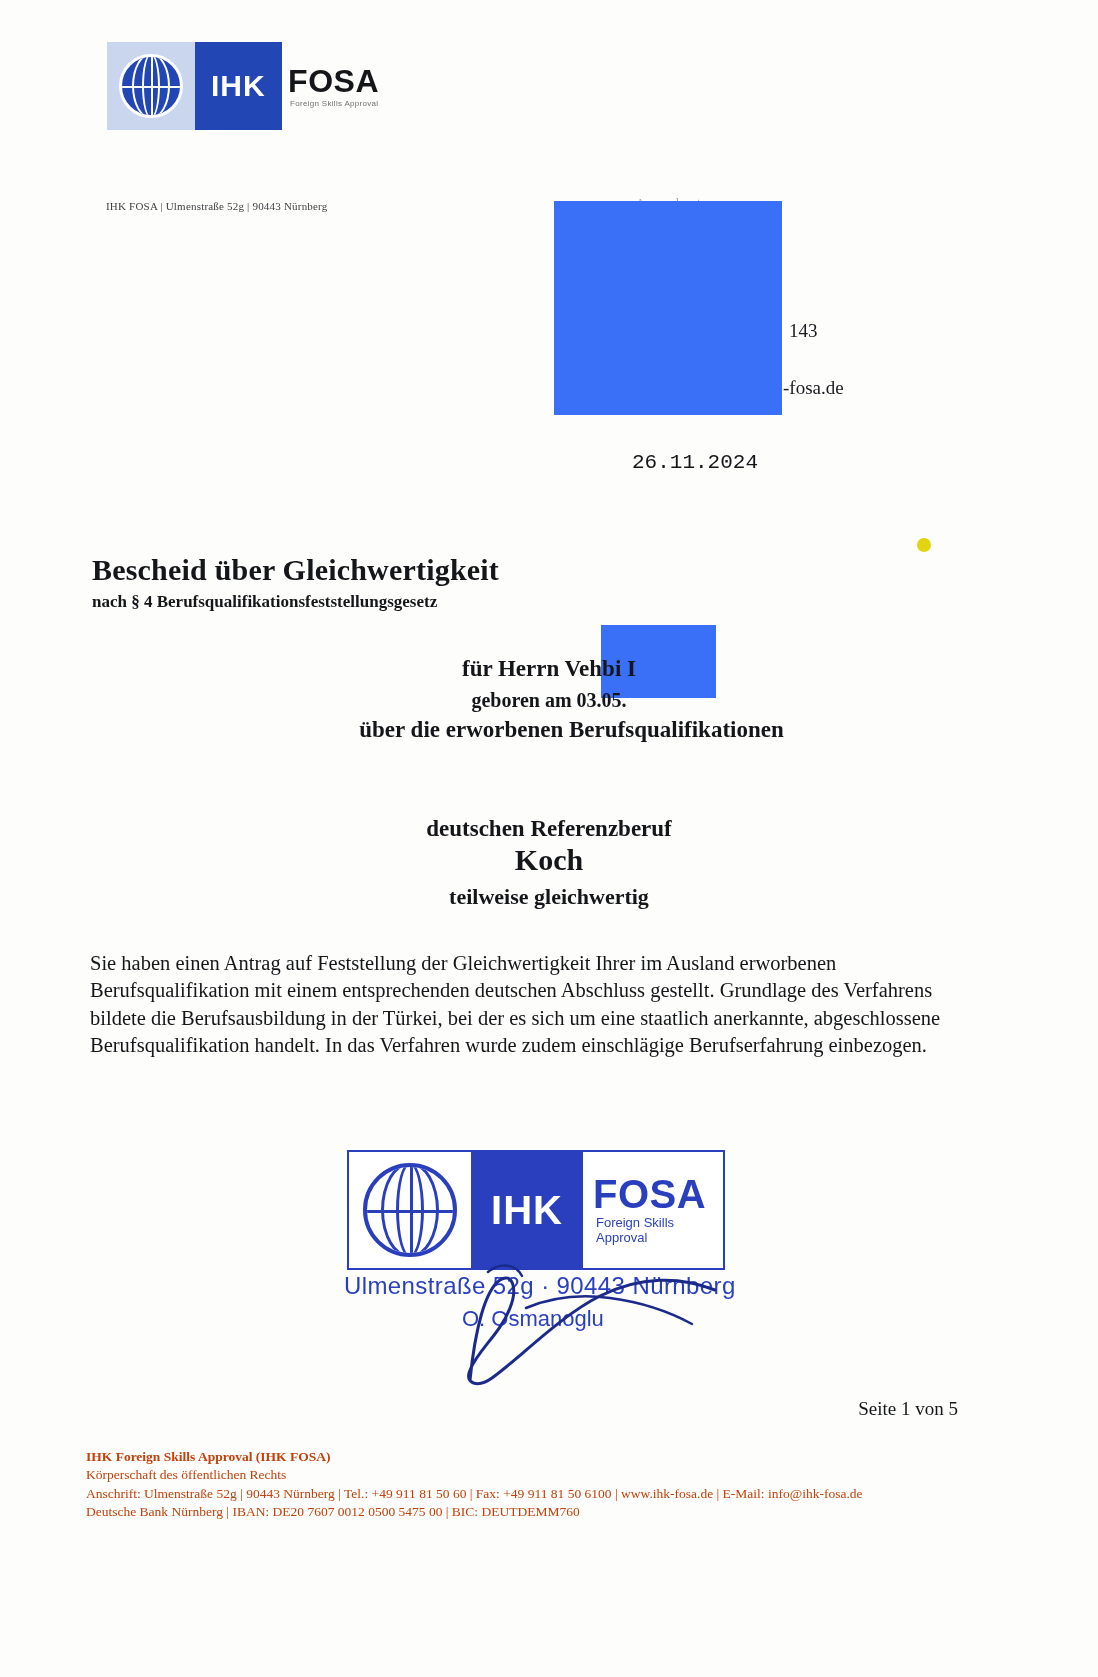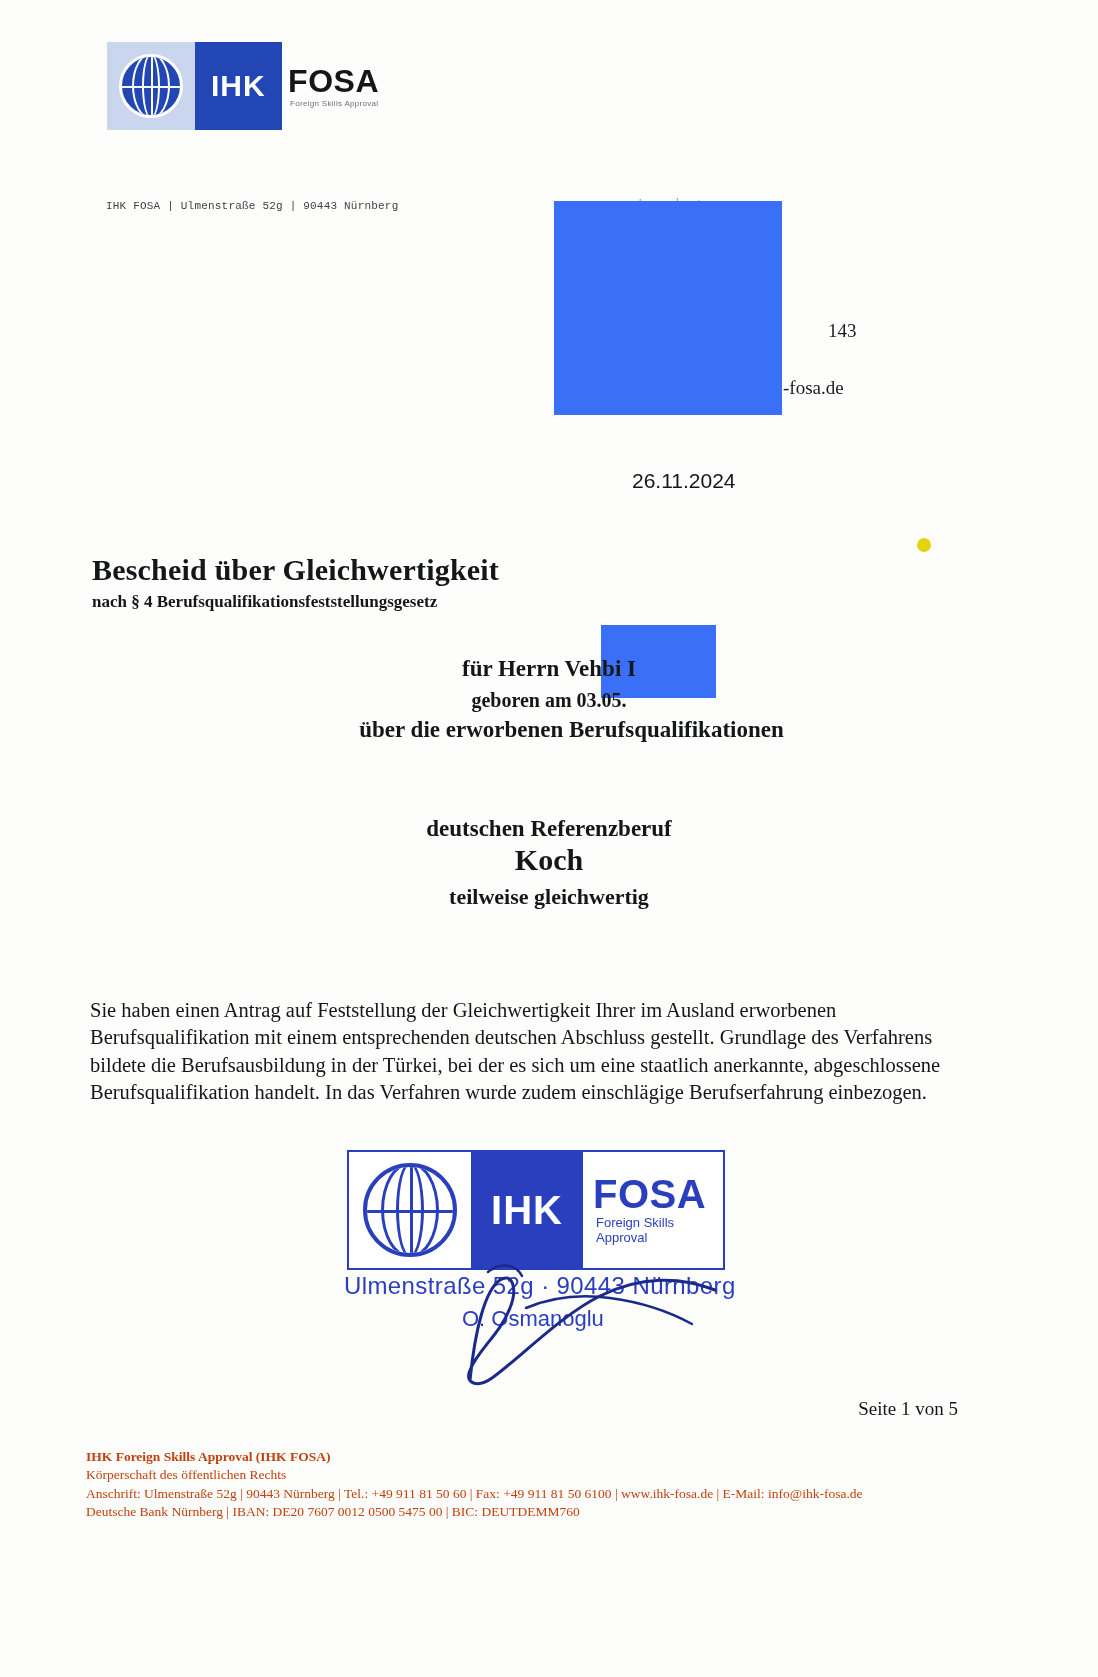--- a/index.html
+++ b/index.html
@@ -115,21 +115,21 @@
     border: 2px solid #ffffff;
     border-radius: 50%;
   }
   .globe .m2 { left: 20px; right: 20px; }
 
   
   .sender-line {
     position: absolute;
     left: 106px;
     top: 200px;
-    font-family: Liberation Mono, monospace;
+    font-family: Liberation Serif, serif;
     font-size: 11px;
     color: #2b2c31;
     letter-spacing: 0.2px;
     opacity: 0.9;
   }
 
   
   .redaction {
     position: absolute;
     background: #3a6ff7;
@@ -146,36 +146,36 @@
     width: 115px;
     height: 73px;
   }
 
   .contact-fragment {
     position: absolute;
     font-family: "Liberation Serif", serif;
     font-size: 19px;
     color: #1a1b20;
   }
-  #contact-phone-fragment { left: 828px; top: 320px; }
+  #contact-phone-fragment { left: 789px; top: 320px; }
   #contact-mail-fragment { left: 783px; top: 377px; }
   #contact-top-fragment {
     left: 636px;
     top: 196px;
     font-size: 12px;
     color: #4c4e55;
     opacity: 0.55;
   }
 
   .letter-date {
     position: absolute;
     left: 632px;
-    top: 469px;
+    top: 451px;
     font-size: 21px;
-    font-family: Liberation Sans, sans-serif;
+    font-family: Liberation Mono, monospace;
     color: #15161a;
   }
 
   .yellow-dot {
     position: absolute;
     left: 917px;
     top: 538px;
     width: 14px;
     height: 14px;
     border-radius: 50%;
@@ -217,21 +217,20 @@
 
   
   .body-text {
     position: absolute;
     left: 90px;
     width: 872px;
     font-size: 20.5px;
     line-height: 1.33;
     text-align: left;
     color: #15161a;
-    margin-top: 47px;
   }
   #paragraph-1 { top: 950px; }
   #paragraph-2 { top: 1100px; }
 
   
   .stamp {
     position: absolute;
     left: 347px;
     top: 1150px;
     width: 378px;

